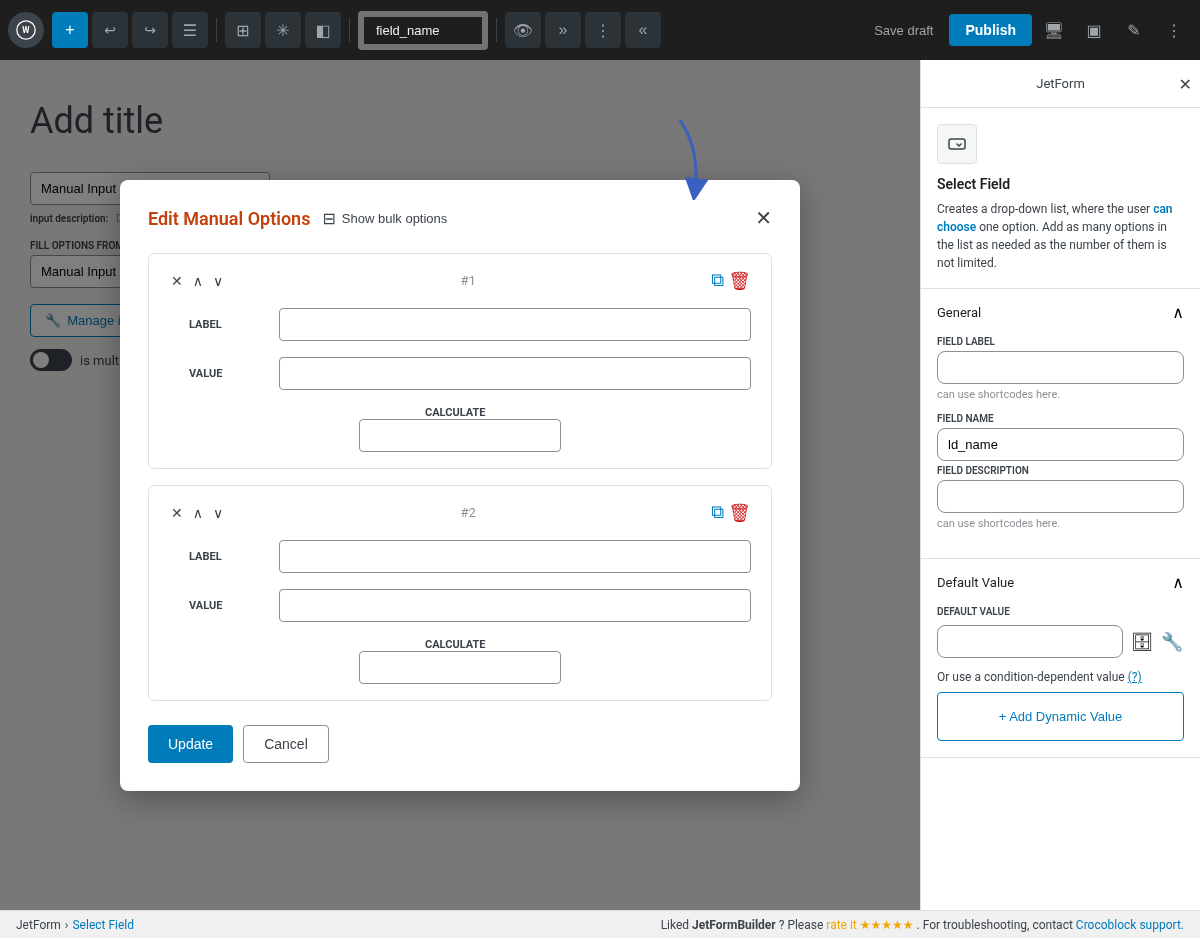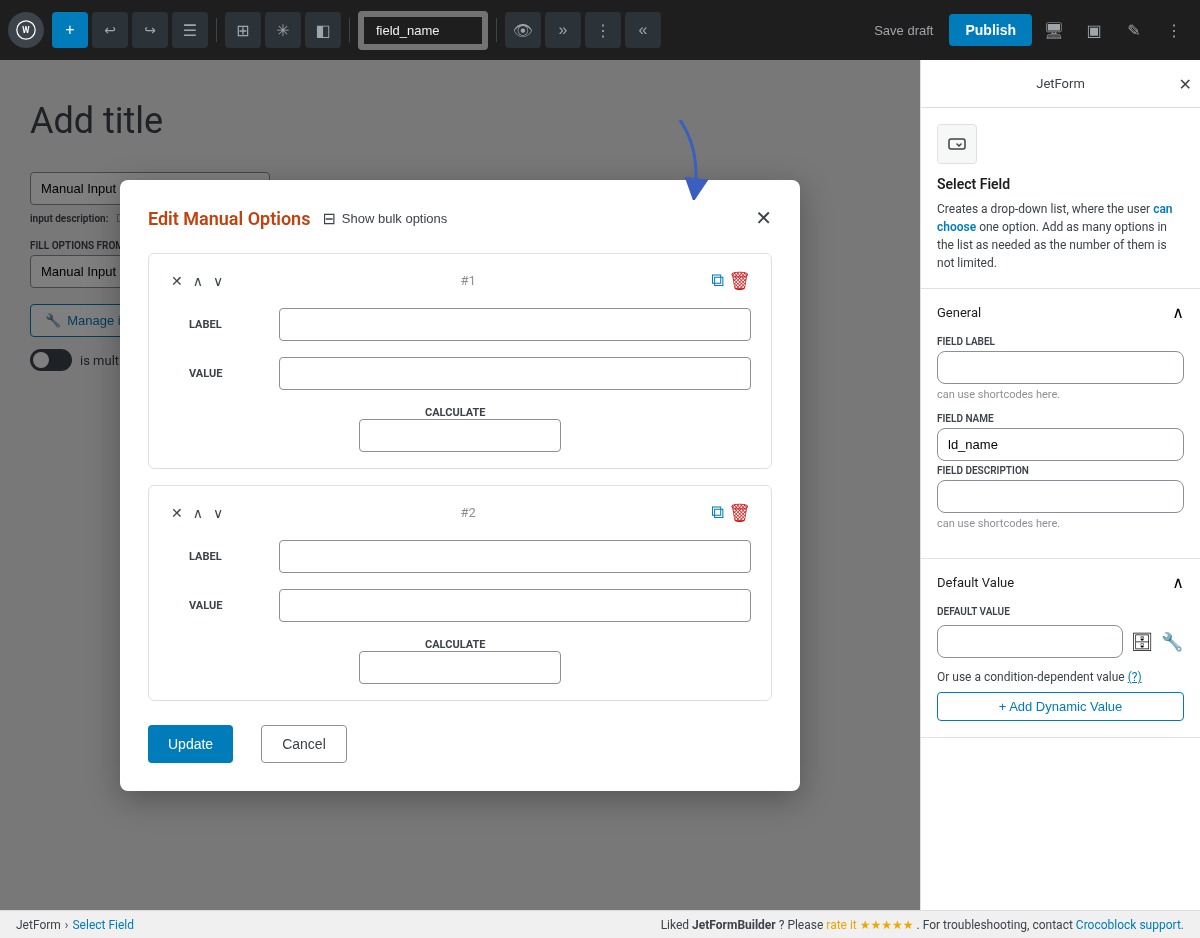--- a/index.html
+++ b/index.html
@@ -279,21 +279,21 @@
       display: flex;
       align-items: center;
       gap: 8px;
       margin-top: 8px;
     }
     .add-dynamic-btn {
       width: 100%;
       border: 1px solid #007cba;
       background: white;
       color: #007cba;
-      padding: 6px;
+      padding: 16px;
       border-radius: 4px;
       cursor: pointer;
       font-size: 13px;
     }
     .or-use-text {
       font-size: 12px;
       color: #3c434a;
       margin-bottom: 8px;
     }
     .or-use-text a { color: #007cba; }
@@ -441,21 +441,21 @@
       padding: 8px 12px;
       border: 1px solid #8c8f94;
       border-radius: 4px;
       font-size: 13px;
     }
     .option-field-row:last-child { margin-bottom: 0; flex-direction: column; }
 
     
     .modal-footer {
       display: flex;
-      gap: 28px;
+      gap: 10px;
       margin-top: 24px;
     }
     .update-btn {
       background: #007cba;
       color: white;
       border: none;
       padding: 10px 20px;
       border-radius: 4px;
       font-size: 14px;
       cursor: pointer;

